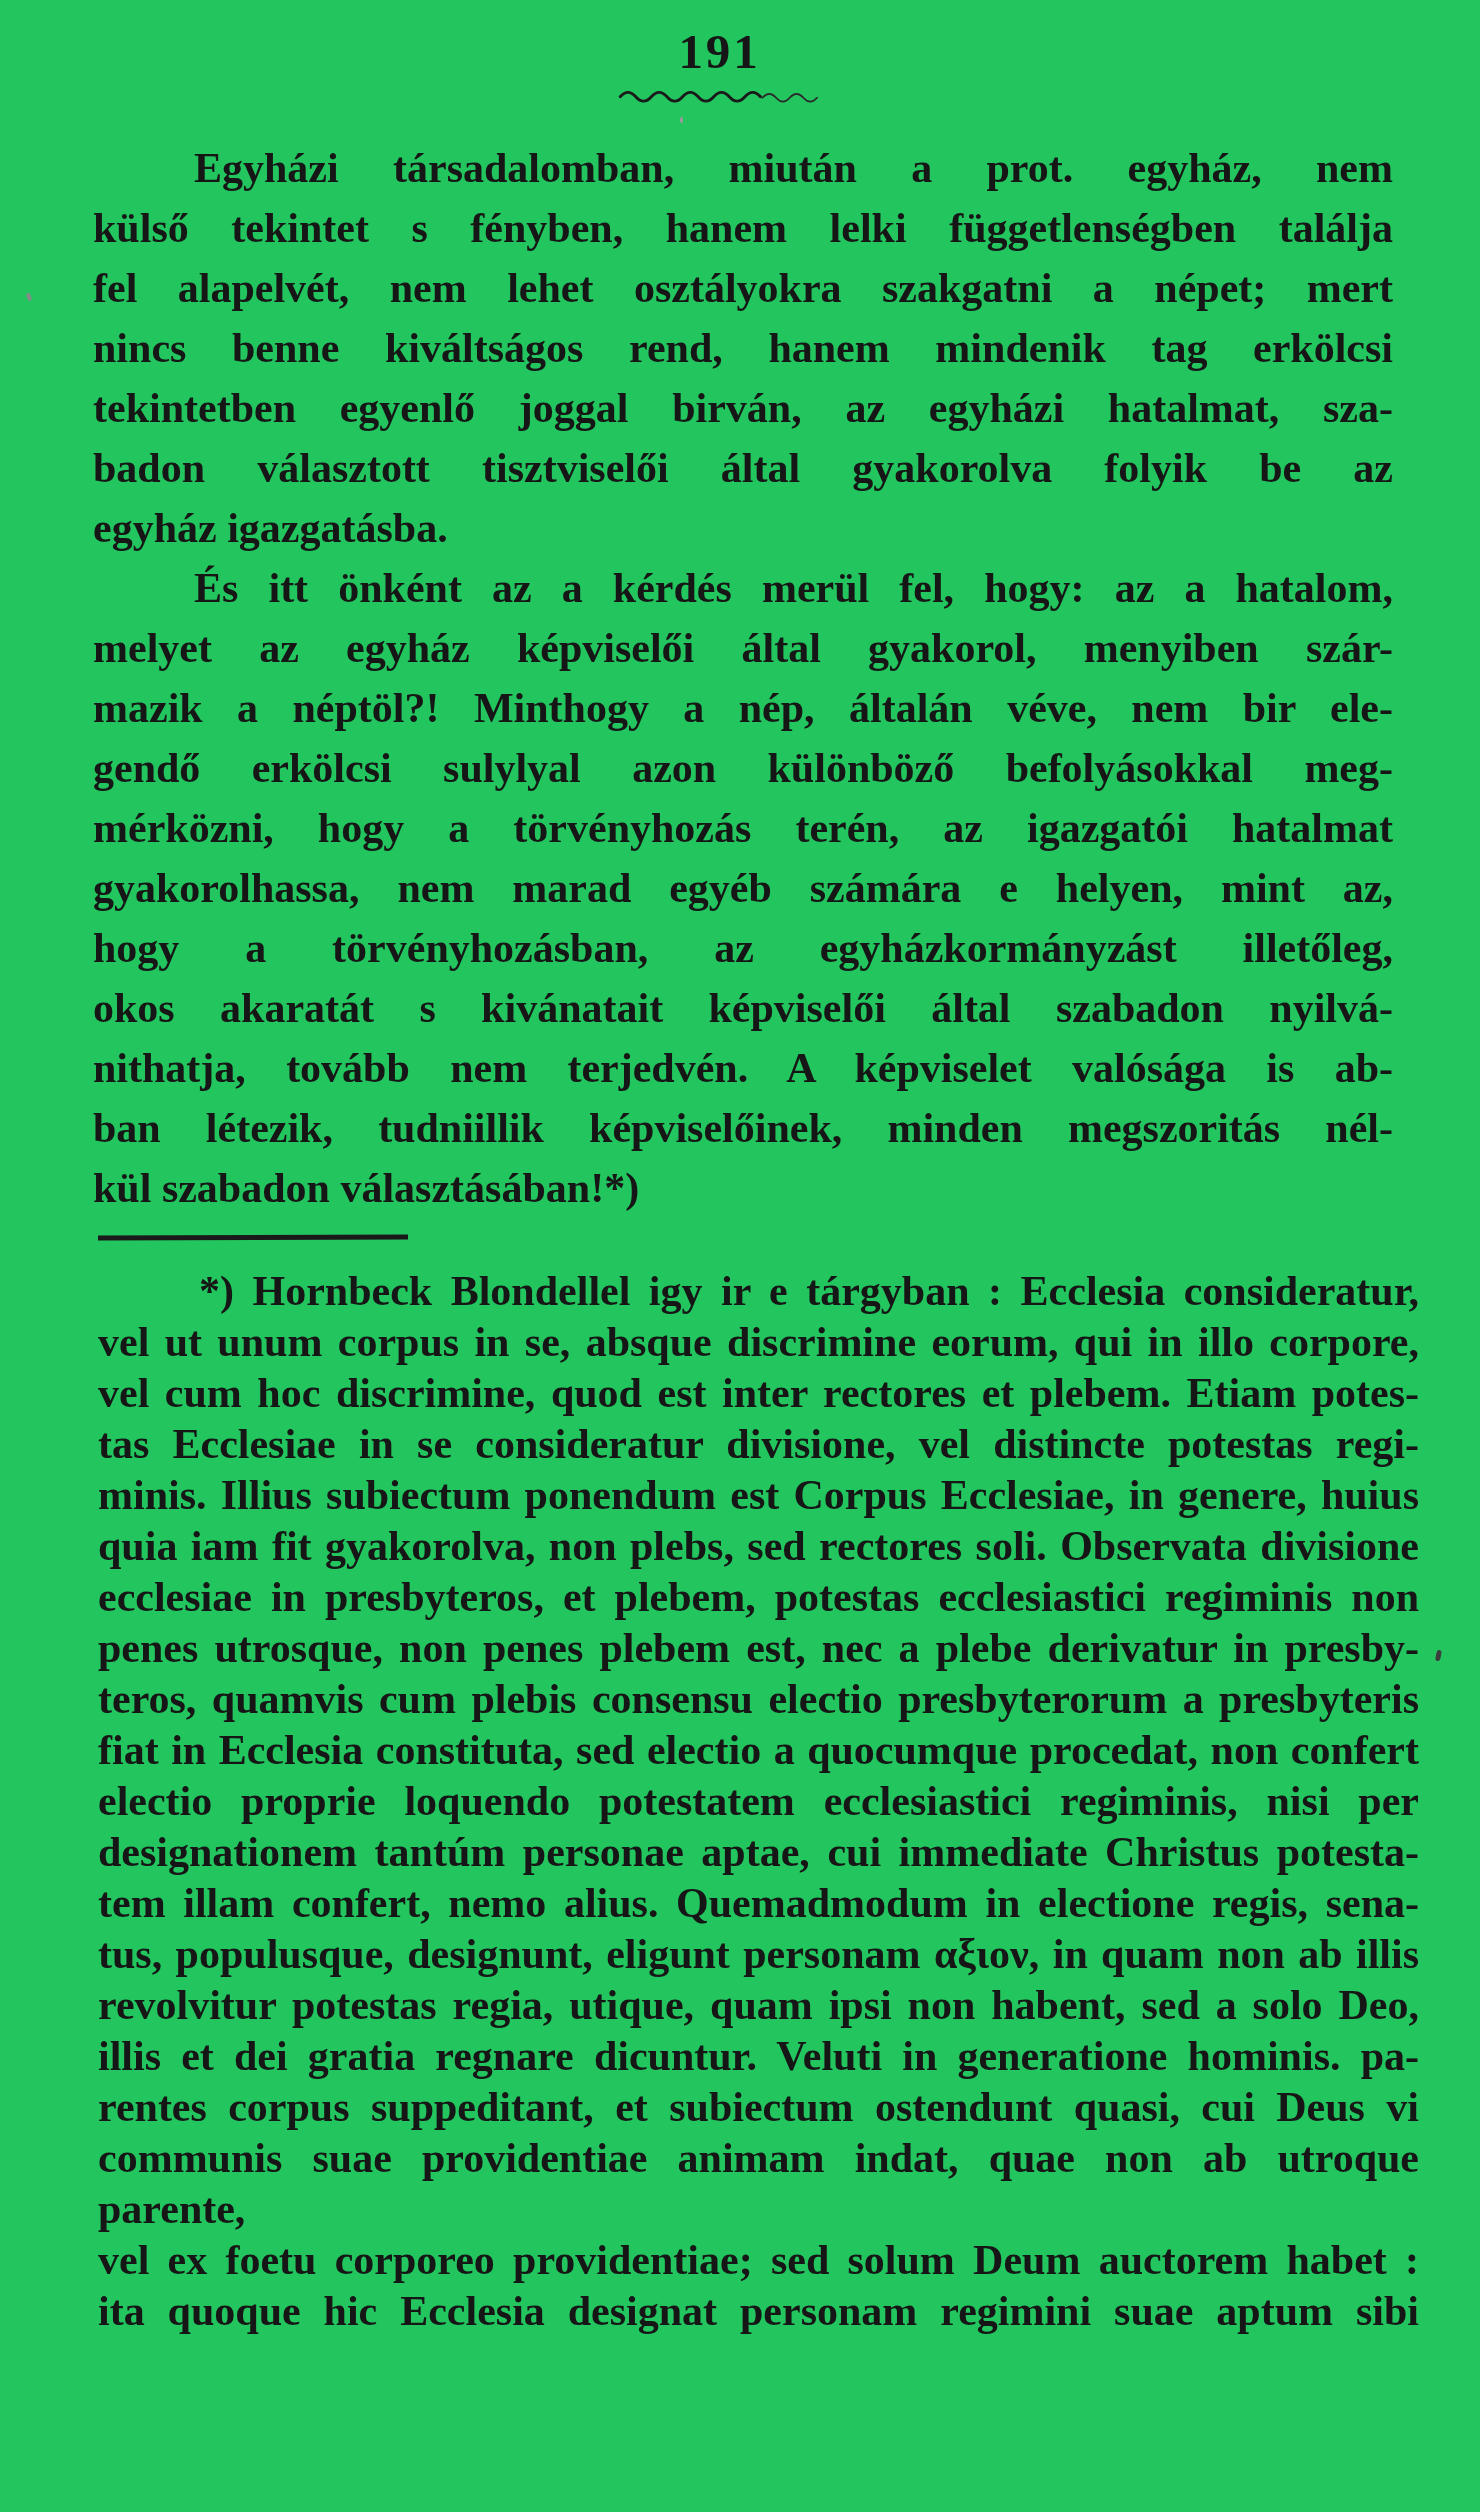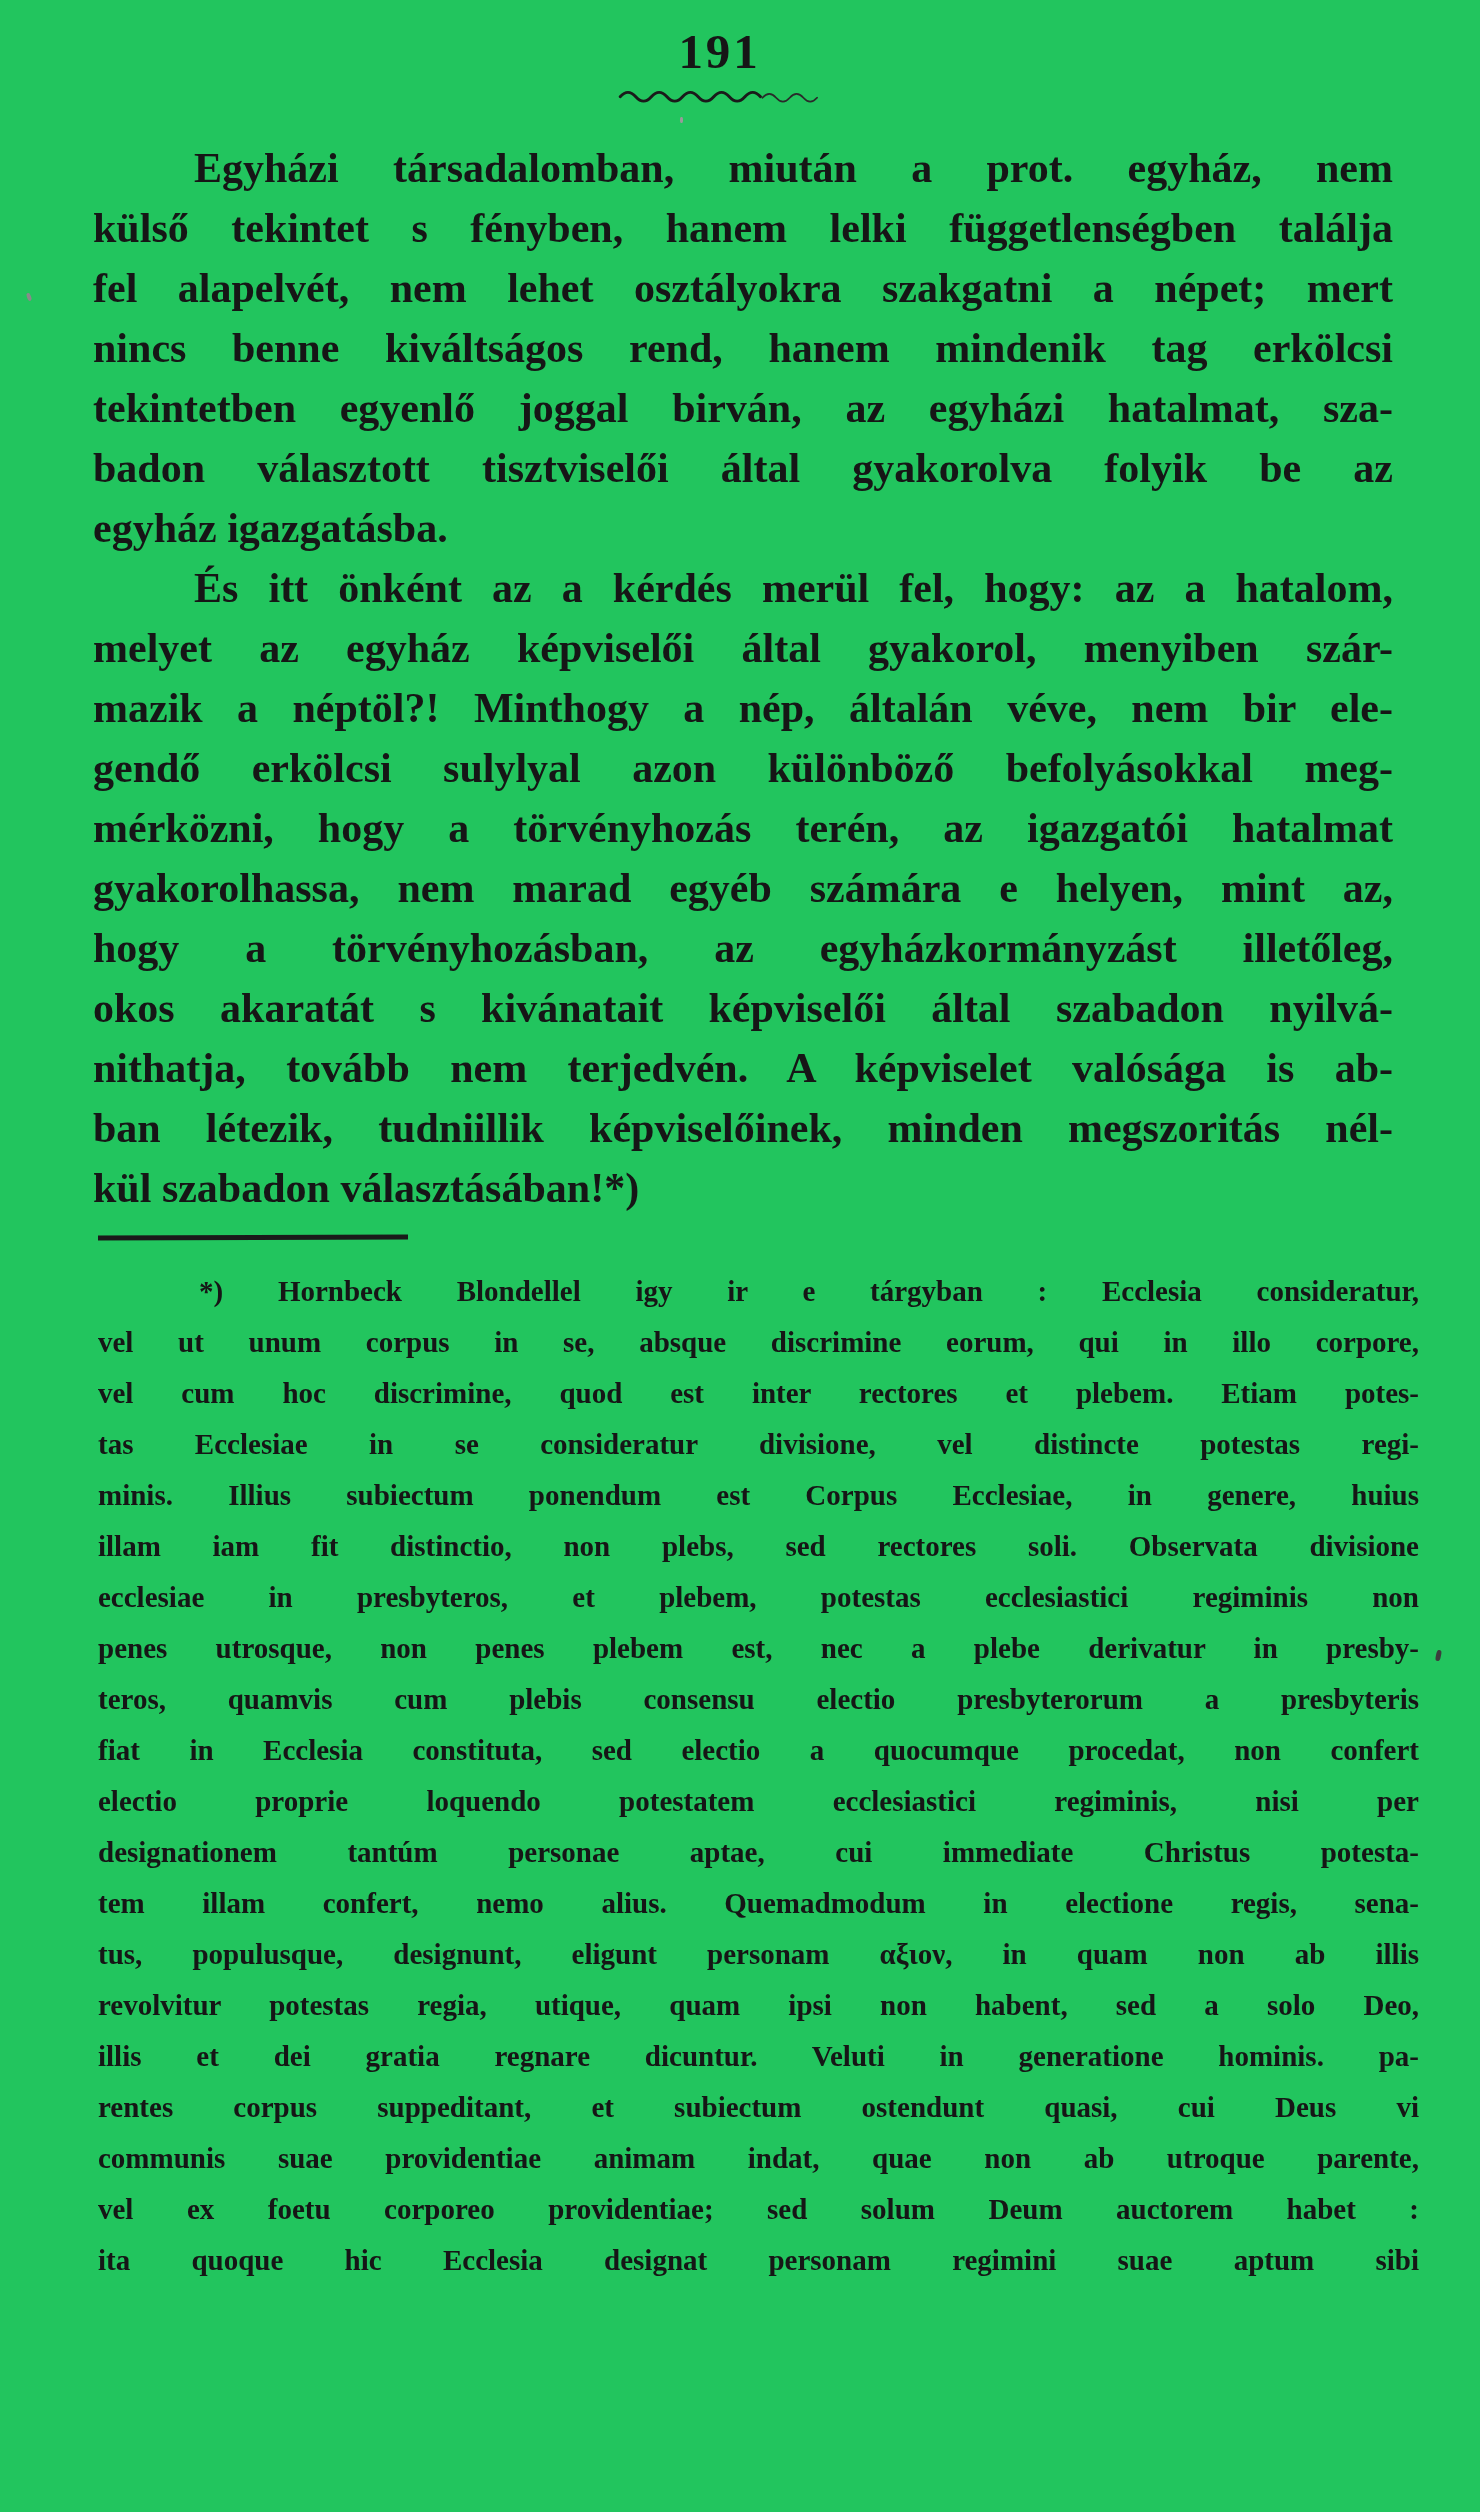--- a/index.html
+++ b/index.html
@@ -39,21 +39,21 @@
     font-size: 42px;
     font-weight: bold;
     line-height: 60px;
     font-family: Liberation Serif, serif;
   }
   .footnote {
     position: absolute;
     top: 1266px;
     left: 98px;
     width: 1321px;
-    font-size: 29px;
+    font-size: 42px;
     font-weight: bold;
     line-height: 51px;
   }
   .line {
     text-align: justify;
     text-align-last: justify;
   }
   .line.first {
     padding-left: 101px;
   }
@@ -112,21 +112,21 @@
   </div>
 
   <div class="footnote-rule"></div>
 
   <div class="footnote">
     <div class="line first">*) Hornbeck Blondellel igy ir e tárgyban : Ecclesia consideratur,</div>
     <div class="line">vel ut unum corpus in se, absque discrimine eorum, qui in illo corpore,</div>
     <div class="line">vel cum hoc discrimine, quod est inter rectores et plebem. Etiam potes-</div>
     <div class="line">tas Ecclesiae in se consideratur divisione, vel distincte potestas regi-</div>
     <div class="line">minis. Illius subiectum ponendum est Corpus Ecclesiae, in genere, huius</div>
-    <div class="line">illam iam fit distinctio, non plebs, sed rectores soli. Observata divisione</div>
+    <div class="line">quia iam fit gyakorolva, non plebs, sed rectores soli. Observata divisione</div>
     <div class="line">ecclesiae in presbyteros, et plebem, potestas ecclesiastici regiminis non</div>
     <div class="line">penes utrosque, non penes plebem est, nec a plebe derivatur in presby-</div>
     <div class="line">teros, quamvis cum plebis consensu electio presbyterorum a presbyteris</div>
     <div class="line">fiat in Ecclesia constituta, sed electio a quocumque procedat, non confert</div>
     <div class="line">electio proprie loquendo potestatem ecclesiastici regiminis, nisi per</div>
     <div class="line">designationem tantúm personae aptae, cui immediate Christus potesta-</div>
     <div class="line">tem illam confert, nemo alius. Quemadmodum in electione regis, sena-</div>
     <div class="line">tus, populusque, designunt, eligunt personam αξιον, in quam non ab illis</div>
     <div class="line">revolvitur potestas regia, utique, quam ipsi non habent, sed a solo Deo,</div>
     <div class="line">illis et dei gratia regnare dicuntur. Veluti in generatione hominis. pa-</div>

